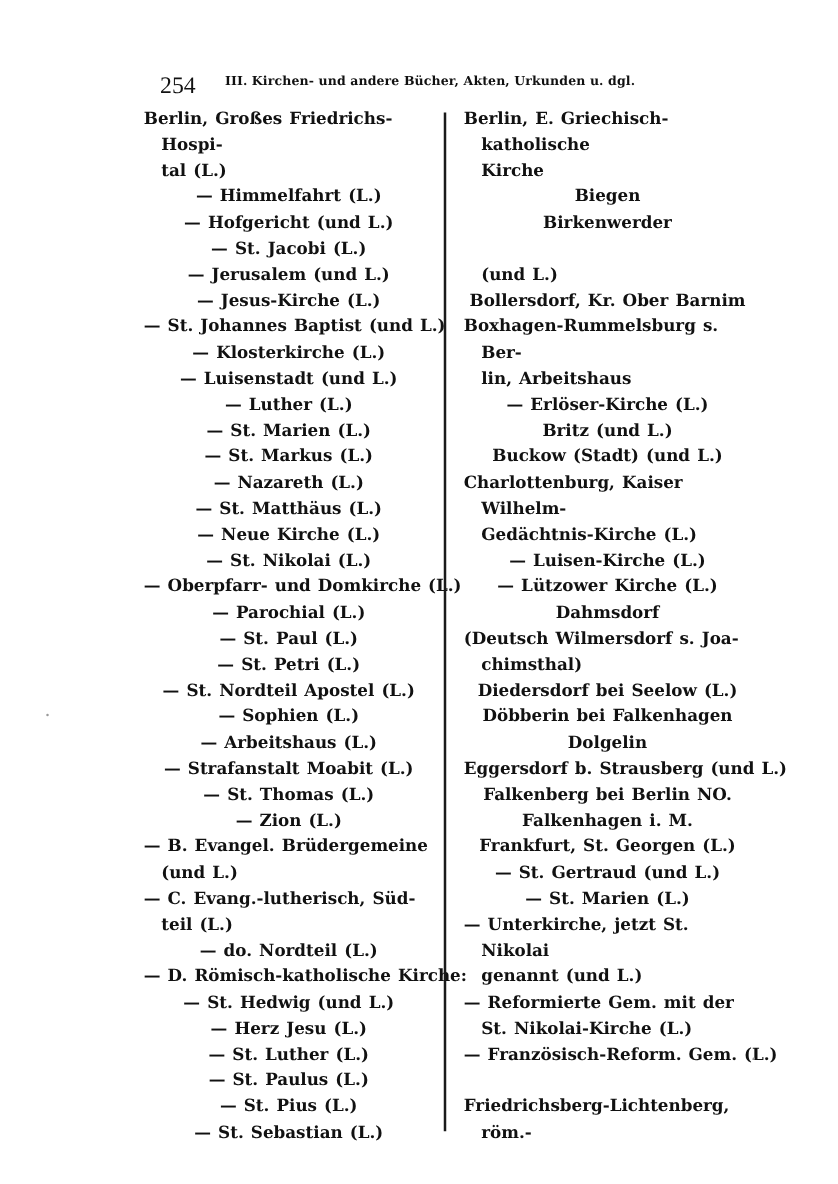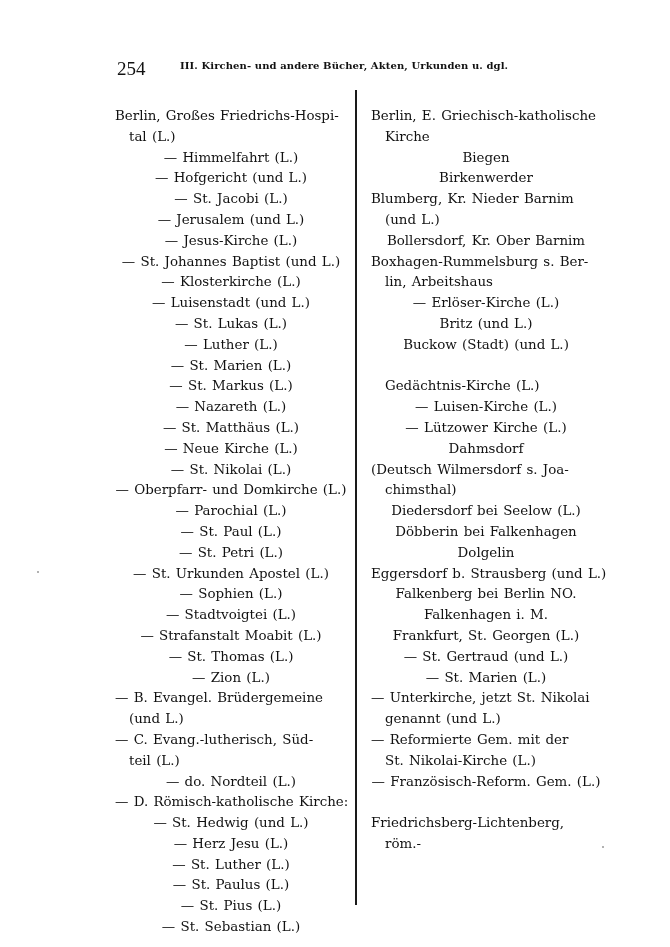--- a/index.html
+++ b/index.html
@@ -9,37 +9,37 @@
     position: relative;
     overflow: hidden;
     font-family: "DejaVu Serif", "Liberation Serif", serif;
     color: #111111;
   }
   .page-header {
     position: absolute;
     top: 58px; left: 116px; width: 470px; height: 24px;
   }
   .page-number {
-    position: absolute; left: 1px; top: 0;
+    position: absolute; left: 12px; top: 0;
     font-family: "Liberation Serif", serif;
     font-size: 19px;
   }
   .running-head {
     position: absolute; left: 64px; top: 2px;
     font-family: "DejaVu Serif", serif;
     font-weight: bold;
     font-size: 10px;
     letter-spacing: 0.1px;
     white-space: nowrap;
   }
   .column {
     position: absolute;
-    top: 106px;
+    top: 85px;
     font-family: "DejaVu Serif", serif;
-    font-weight: normal;
+    font-weight: bold;
     font-size: 13.4px;
     line-height: 20.8px;
   }
   .col-left { left: 115px; width: 232px; }
   .col-right { left: 371px; width: 230px; }
   .entry {
     padding-left: 14px;
     text-indent: -14px;
     white-space: normal;
     word-spacing: 1px;
@@ -68,61 +68,60 @@
 <div class="column col-left" id="col-left">
     <div class="entry"><span>Berlin, Großes Friedrichs-Hospi-</span><br><span>tal (L.)</span></div>
     <div class="entry nowrap"><span>— Himmelfahrt (L.)</span></div>
     <div class="entry nowrap"><span>— Hofgericht (und L.)</span></div>
     <div class="entry nowrap"><span>— St. Jacobi (L.)</span></div>
     <div class="entry nowrap"><span>— Jerusalem (und L.)</span></div>
     <div class="entry nowrap"><span>— Jesus-Kirche (L.)</span></div>
     <div class="entry nowrap"><span>— St. Johannes Baptist (und L.)</span></div>
     <div class="entry nowrap"><span>— Klosterkirche (L.)</span></div>
     <div class="entry nowrap"><span>— Luisenstadt (und L.)</span></div>
-    <div class="entry nowrap"><span>— St. Lukas (L.)</span></div>
     <div class="entry nowrap"><span>— Luther (L.)</span></div>
     <div class="entry nowrap"><span>— St. Marien (L.)</span></div>
     <div class="entry nowrap"><span>— St. Markus (L.)</span></div>
     <div class="entry nowrap"><span>— Nazareth (L.)</span></div>
     <div class="entry nowrap"><span>— St. Matthäus (L.)</span></div>
     <div class="entry nowrap"><span>— Neue Kirche (L.)</span></div>
     <div class="entry nowrap"><span>— St. Nikolai (L.)</span></div>
     <div class="entry nowrap"><span>— Oberpfarr- und Domkirche (L.)</span></div>
     <div class="entry nowrap"><span>— Parochial (L.)</span></div>
     <div class="entry nowrap"><span>— St. Paul (L.)</span></div>
     <div class="entry nowrap"><span>— St. Petri (L.)</span></div>
-    <div class="entry nowrap"><span>— St. Urkunden Apostel (L.)</span></div>
+    <div class="entry nowrap"><span>— St. Nordteil Apostel (L.)</span></div>
     <div class="entry nowrap"><span>— Sophien (L.)</span></div>
-    <div class="entry nowrap"><span>— Stadtvoigtei (L.)</span></div>
+    <div class="entry nowrap"><span>— Arbeitshaus (L.)</span></div>
     <div class="entry nowrap"><span>— Strafanstalt Moabit (L.)</span></div>
     <div class="entry nowrap"><span>— St. Thomas (L.)</span></div>
     <div class="entry nowrap"><span>— Zion (L.)</span></div>
     <div class="entry"><span>— B. Evangel. Brüdergemeine</span><br><span>(und L.)</span></div>
     <div class="entry"><span>— C. Evang.-lutherisch, Süd-</span><br><span>teil (L.)</span></div>
     <div class="entry nowrap"><span>— do. Nordteil (L.)</span></div>
     <div class="entry nowrap"><span>— D. Römisch-katholische Kirche:</span></div>
     <div class="entry nowrap"><span>— St. Hedwig (und L.)</span></div>
     <div class="entry nowrap"><span>— Herz Jesu (L.)</span></div>
     <div class="entry nowrap"><span>— St. Luther (L.)</span></div>
     <div class="entry nowrap"><span>— St. Paulus (L.)</span></div>
     <div class="entry nowrap"><span>— St. Pius (L.)</span></div>
     <div class="entry nowrap"><span>— St. Sebastian (L.)</span></div>
   </div>
 <div class="divider"></div>
 <div class="column col-right" id="col-right">
     <div class="entry"><span>Berlin, E. Griechisch-katholische</span><br><span>Kirche</span></div>
     <div class="entry nowrap"><span>Biegen</span></div>
     <div class="entry nowrap"><span>Birkenwerder</span></div>
-    <div class="entry"><span>Blumberg, Kr. Nieder Barnim</span><br><span>(und L.)</span></div>
+    <div class="entry"><br><span>(und L.)</span></div>
     <div class="entry nowrap"><span>Bollersdorf, Kr. Ober Barnim</span></div>
     <div class="entry"><span>Boxhagen-Rummelsburg s. Ber-</span><br><span>lin, Arbeitshaus</span></div>
     <div class="entry nowrap"><span>— Erlöser-Kirche (L.)</span></div>
     <div class="entry nowrap"><span>Britz (und L.)</span></div>
     <div class="entry nowrap"><span>Buckow (Stadt) (und L.)</span></div>
-    <div class="entry"><br><span>Gedächtnis-Kirche (L.)</span></div>
+    <div class="entry"><span>Charlottenburg, Kaiser Wilhelm-</span><br><span>Gedächtnis-Kirche (L.)</span></div>
     <div class="entry nowrap"><span>— Luisen-Kirche (L.)</span></div>
     <div class="entry nowrap"><span>— Lützower Kirche (L.)</span></div>
     <div class="entry nowrap"><span>Dahmsdorf</span></div>
     <div class="entry"><span>(Deutsch Wilmersdorf s. Joa-</span><br><span>chimsthal)</span></div>
     <div class="entry nowrap"><span>Diedersdorf bei Seelow (L.)</span></div>
     <div class="entry nowrap"><span>Döbberin bei Falkenhagen</span></div>
     <div class="entry nowrap"><span>Dolgelin</span></div>
     <div class="entry nowrap"><span>Eggersdorf b. Strausberg (und L.)</span></div>
     <div class="entry nowrap"><span>Falkenberg bei Berlin NO.</span></div>
     <div class="entry nowrap"><span>Falkenhagen i. M.</span></div>

